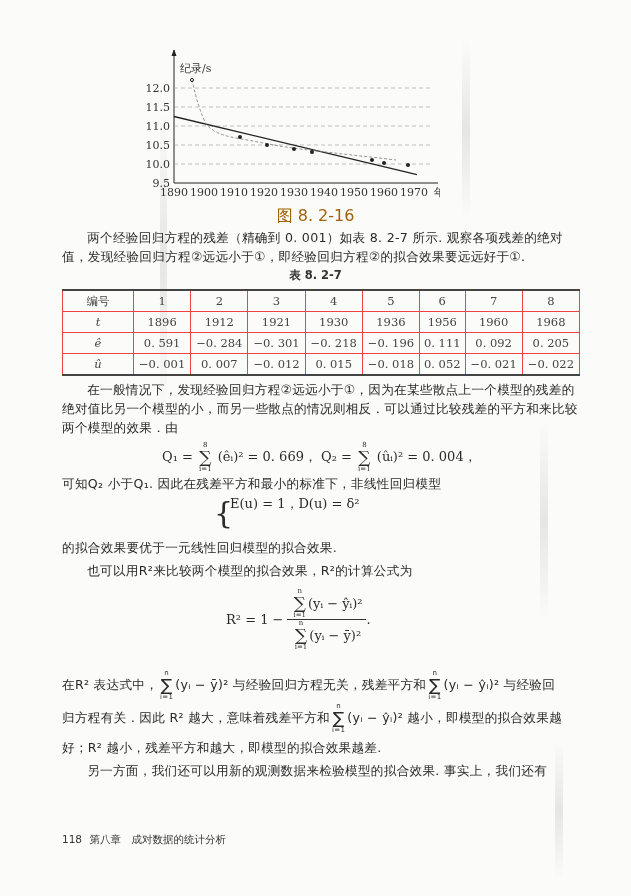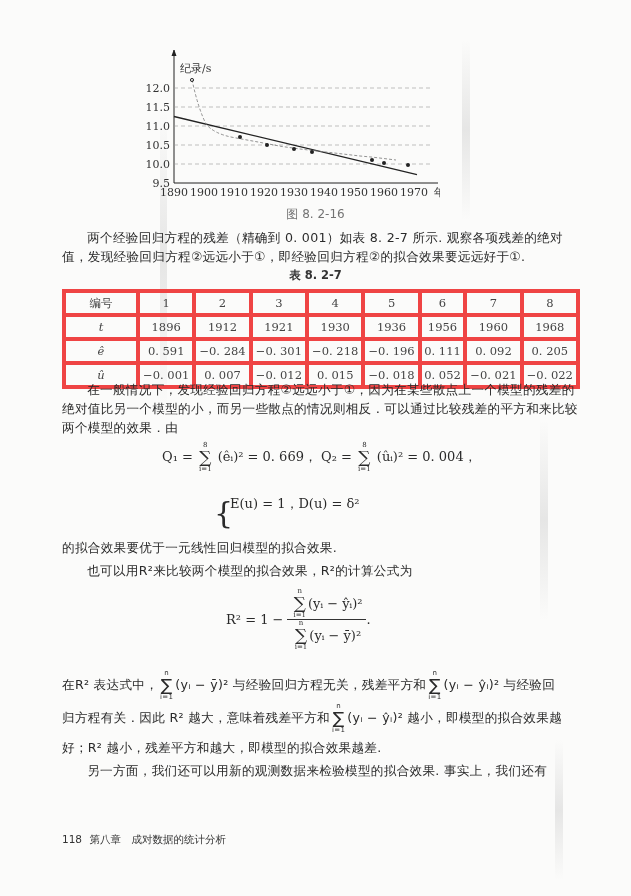--- a/index.html
+++ b/index.html
@@ -9,26 +9,26 @@
     font-family:"DejaVu Serif", serif;
     color:#2a2a2a;
   }
   .watermark {
     position:absolute; pointer-events:none;
     background:linear-gradient(180deg, rgba(200,200,200,0.0), rgba(190,190,190,0.35), rgba(200,200,200,0.0));
   }
   .page { position:absolute; left:0; top:0; width:631px; height:896px; }
   .chart { position:absolute; left:130px; top:50px; width:310px; height:150px; }
   .chart svg text { font-family:"DejaVu Serif", serif; fill:#333; }
-  .fig-caption { position:absolute; left:0; width:631px; top:206px; text-align:center; font-size:12px; color:#737373; font-family:"DejaVu Sans", sans-serif; }
+  .fig-caption { position:absolute; left:0; width:631px; top:206px; text-align:center; font-size:16px; color:#a16207; font-family:"DejaVu Sans", sans-serif; }
   .para { position:absolute; left:62px; width:520px; font-size:12.6px; line-height:19px; color:#2a2a2a; font-family:"DejaVu Sans", sans-serif; letter-spacing:0.3px; }
   .indent { text-indent:2em; }
   .tbl-caption { position:absolute; left:0; width:631px; top:268px; text-align:center; font-size:11.5px; font-weight:bold; font-family:"DejaVu Sans", sans-serif; color:#333; }
   table.data { position:absolute; left:62px; top:289px; width:518px; border-collapse:collapse; font-size:11.5px; font-family:"DejaVu Serif", serif; color:#444; }
-  table.data td { border:4px solid #ef4444; text-align:center; height:20px; padding:0; }
+  table.data td { border:1px solid #ef4444; text-align:center; height:20px; padding:0; }
   table.data { border-top:2px solid #444; border-bottom:2px solid #444; }
   table.data td.head { width:70px; font-style:italic; }
   table.data td.head.first { font-style:normal; font-family:"DejaVu Sans", sans-serif; }
   .eq { position:absolute; font-family:"DejaVu Serif", serif; font-size:13px; color:#2a2a2a; }
   .sum { display:inline-flex; flex-direction:column; align-items:center; vertical-align:middle; line-height:1; margin:0 2px; }
   .sum .lim { font-size:7px; }
   .sum .sig { font-size:17px; line-height:17px; }
   .footer { position:absolute; left:62px; top:833px; font-size:10.5px; font-family:"DejaVu Sans", sans-serif; color:#333; }
   .brace { font-size:30px; line-height:30px; position:absolute; font-weight:lighter; }
   .frac { display:inline-flex; flex-direction:column; align-items:center; vertical-align:middle; }
@@ -166,20 +166,21 @@
     <span>(êᵢ)² = 0. 669，</span>
     <span>Q₂ =</span>
     <span class="sum">
         <span class="lim">8</span>
         <span class="sig">∑</span>
         <span class="lim">i=1</span>
       </span>
     <span>(ûᵢ)² = 0. 004，</span>
   </div>
 
+  <div class="para" style="top:474px;">可知Q₂ 小于Q₁. 因此在残差平方和最小的标准下，非线性回归模型</div>
 
   <div class="eq" style="left:222px;top:494px;">
     <span class="brace" style="left:-8px;top:4px;">{</span>
     <div style="margin-left:8px;line-height:19px;">E(u) = 1，D(u) = δ²</div>
   </div>
 
   <div class="para" style="top:538px;">的拟合效果要优于一元线性回归模型的拟合效果.</div>
   <div class="para indent" style="top:561px;">也可以用R²来比较两个模型的拟合效果，R²的计算公式为</div>
 
   <div class="eq" style="left:226px;top:588px;display:flex;align-items:center;">

